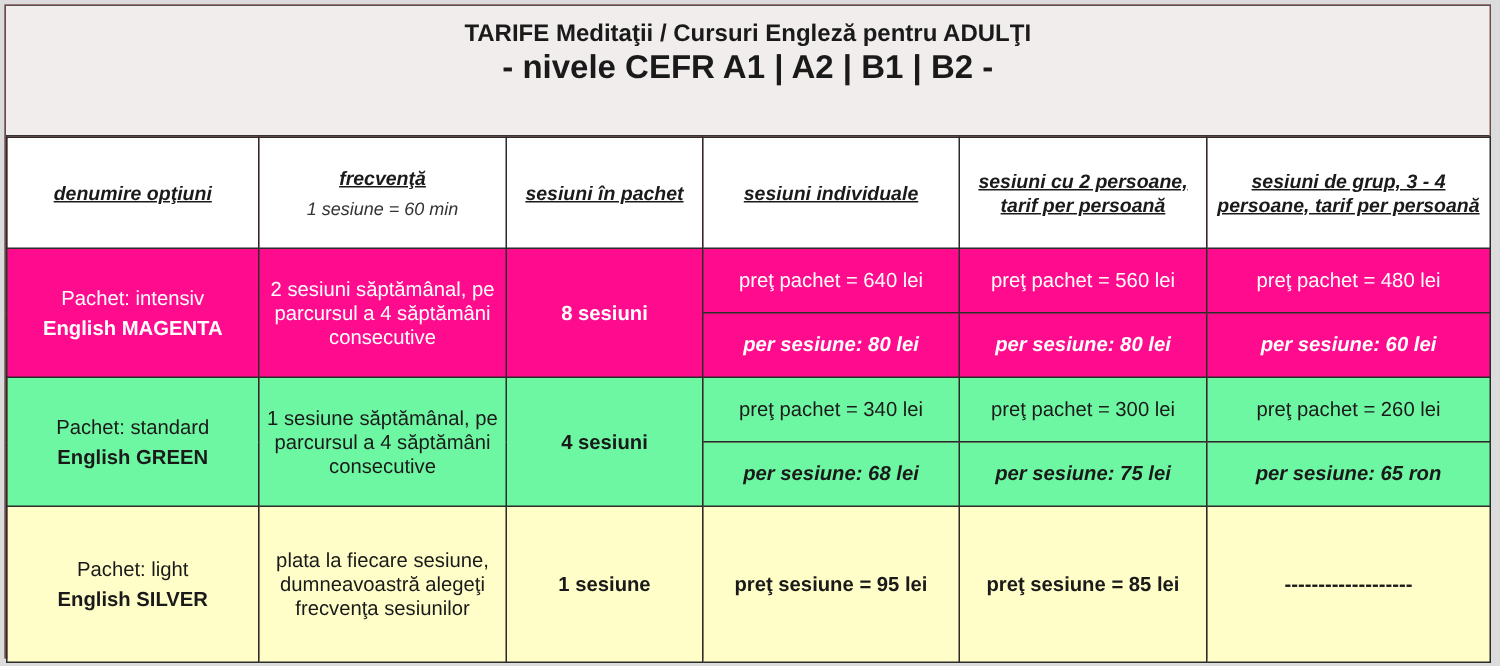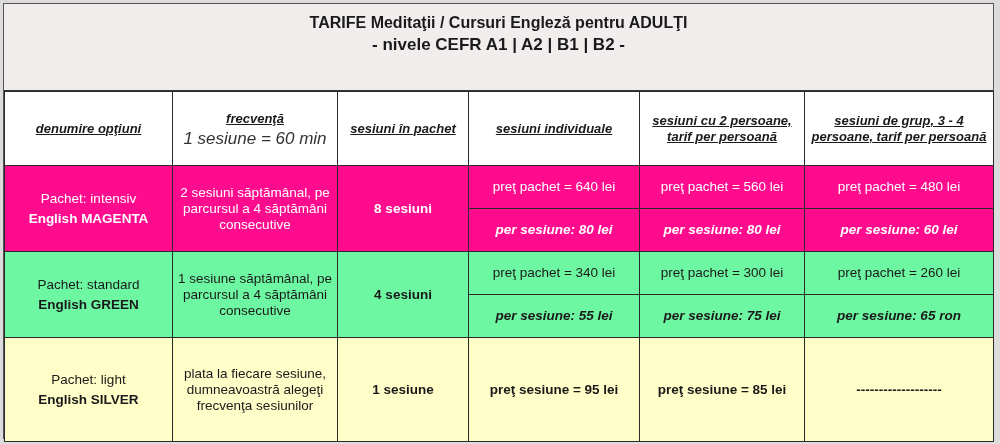--- a/index.html
+++ b/index.html
@@ -13,32 +13,32 @@
     position: absolute; left: 3px; top: 3px; width: 991px; height: 436px;
     border: 1px solid #555; background: #ef4444; box-sizing: border-box;
   }
   .header {
     position: absolute; left: 0; top: 0; width: 989px; height: 87px;
     background: #f1eded; text-align: center; box-sizing: border-box;
     border-bottom: 1px solid #333;
   }
   .header .t1 { font-weight: bold; font-size: 16px; margin-top: 9px; line-height: 20px; }
   .header .t2 { font-weight: bold; font-size: 19.5px; line-height: 24px; }
-  .header .t3 { font-weight: bold; font-size: 17px; line-height: 24px; }
+  .header .t3 { font-weight: bold; font-size: 22px; line-height: 24px; }
   table {
     position: absolute; left: 0; top: 87px; width: 989px;
     border-collapse: collapse; table-layout: fixed; border-radius: 18px;
   }
   td {
     border: 1px solid #2b2b2b; text-align: center; vertical-align: middle;
     font-size: 13.5px; line-height: 16px; padding: 0 4px; box-sizing: border-box;
   }
   .hdr td { background: #ffffff; height: 74px; }
   .hdr .h { font-style: italic; font-weight: bold; text-decoration: underline; font-size: 13px; }
-  .hdr .sub { font-style: italic; font-size: 17px; color: #333; margin-top: 4px; }
+  .hdr .sub { font-style: italic; font-size: 12px; color: #333; margin-top: 4px; }
   .magenta td { background: #ff0c8e; color: #fff; }
   .green td { background: #6ef7a2; color: #1a1a1a; }
   .silver td { background: #fffdc8; color: #1a1a1a; }
   .magenta .pkg, .magenta .ps { color: #fde; }
   .bold { font-weight: bold; margin-top: 24px; }
   .ps { font-style: italic; font-weight: bold; }
   .magenta .ps { color: #fff; }
   .rowA { height: 43px; padding-left: 19px; }
   .rowB { height: 43px; }
   .silver td { height: 104px; }
@@ -98,21 +98,21 @@
         <span class="pkgname">Pachet: standard</span>
         <span class="pkgtitle">English GREEN</span>
       </td>
       <td rowspan="2">1 sesiune săptămânal, pe parcursul a 4 săptămâni consecutive</td>
       <td rowspan="2" class="bold">4 sesiuni</td>
       <td>preţ pachet = 340 lei</td>
       <td>preţ pachet = 300 lei</td>
       <td>preţ  pachet = 260 lei</td>
     </tr>
     <tr class="green rowB">
-      <td class="ps">per sesiune: 55 lei</td>
+      <td class="ps">per sesiune: 68 lei</td>
       <td class="ps">per sesiune: 75 lei</td>
       <td class="ps">per sesiune: 65 ron</td>
     </tr>
 
     <tr class="silver">
       <td>
         <span class="pkgname">Pachet: light</span>
         <span class="pkgtitle">English SILVER</span>
       </td>
       <td>plata la fiecare sesiune, dumneavoastră alegeţi frecvenţa sesiunilor</td>

